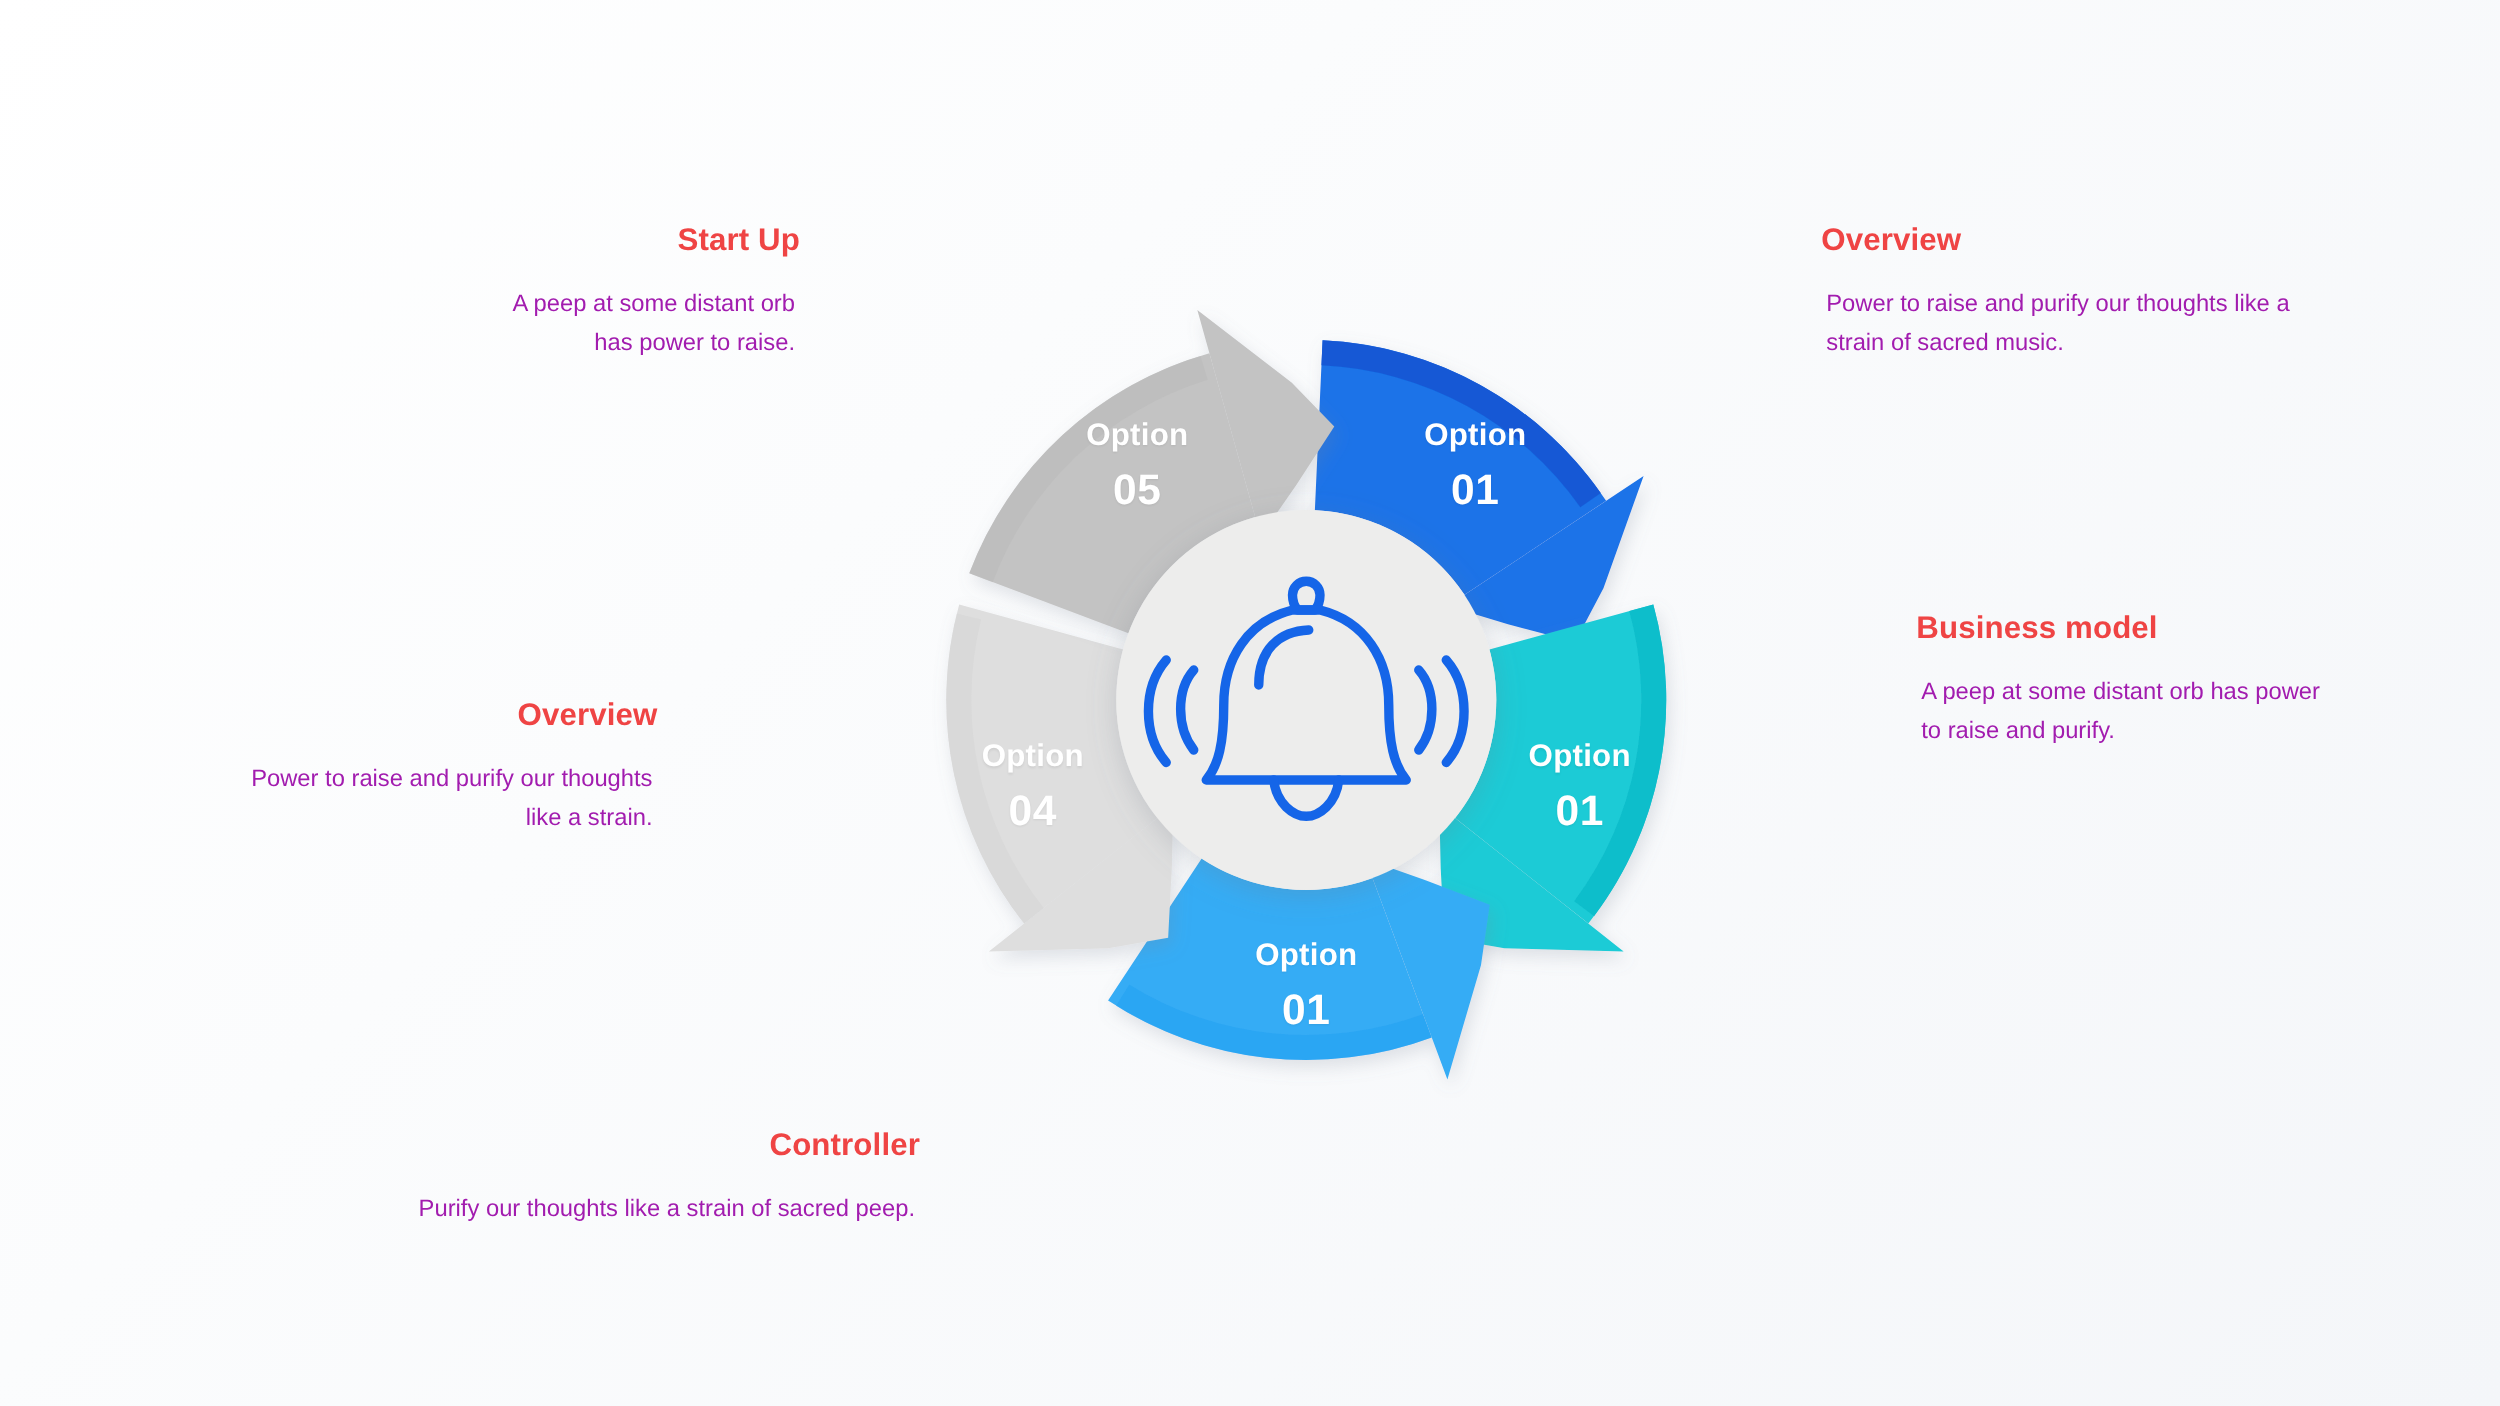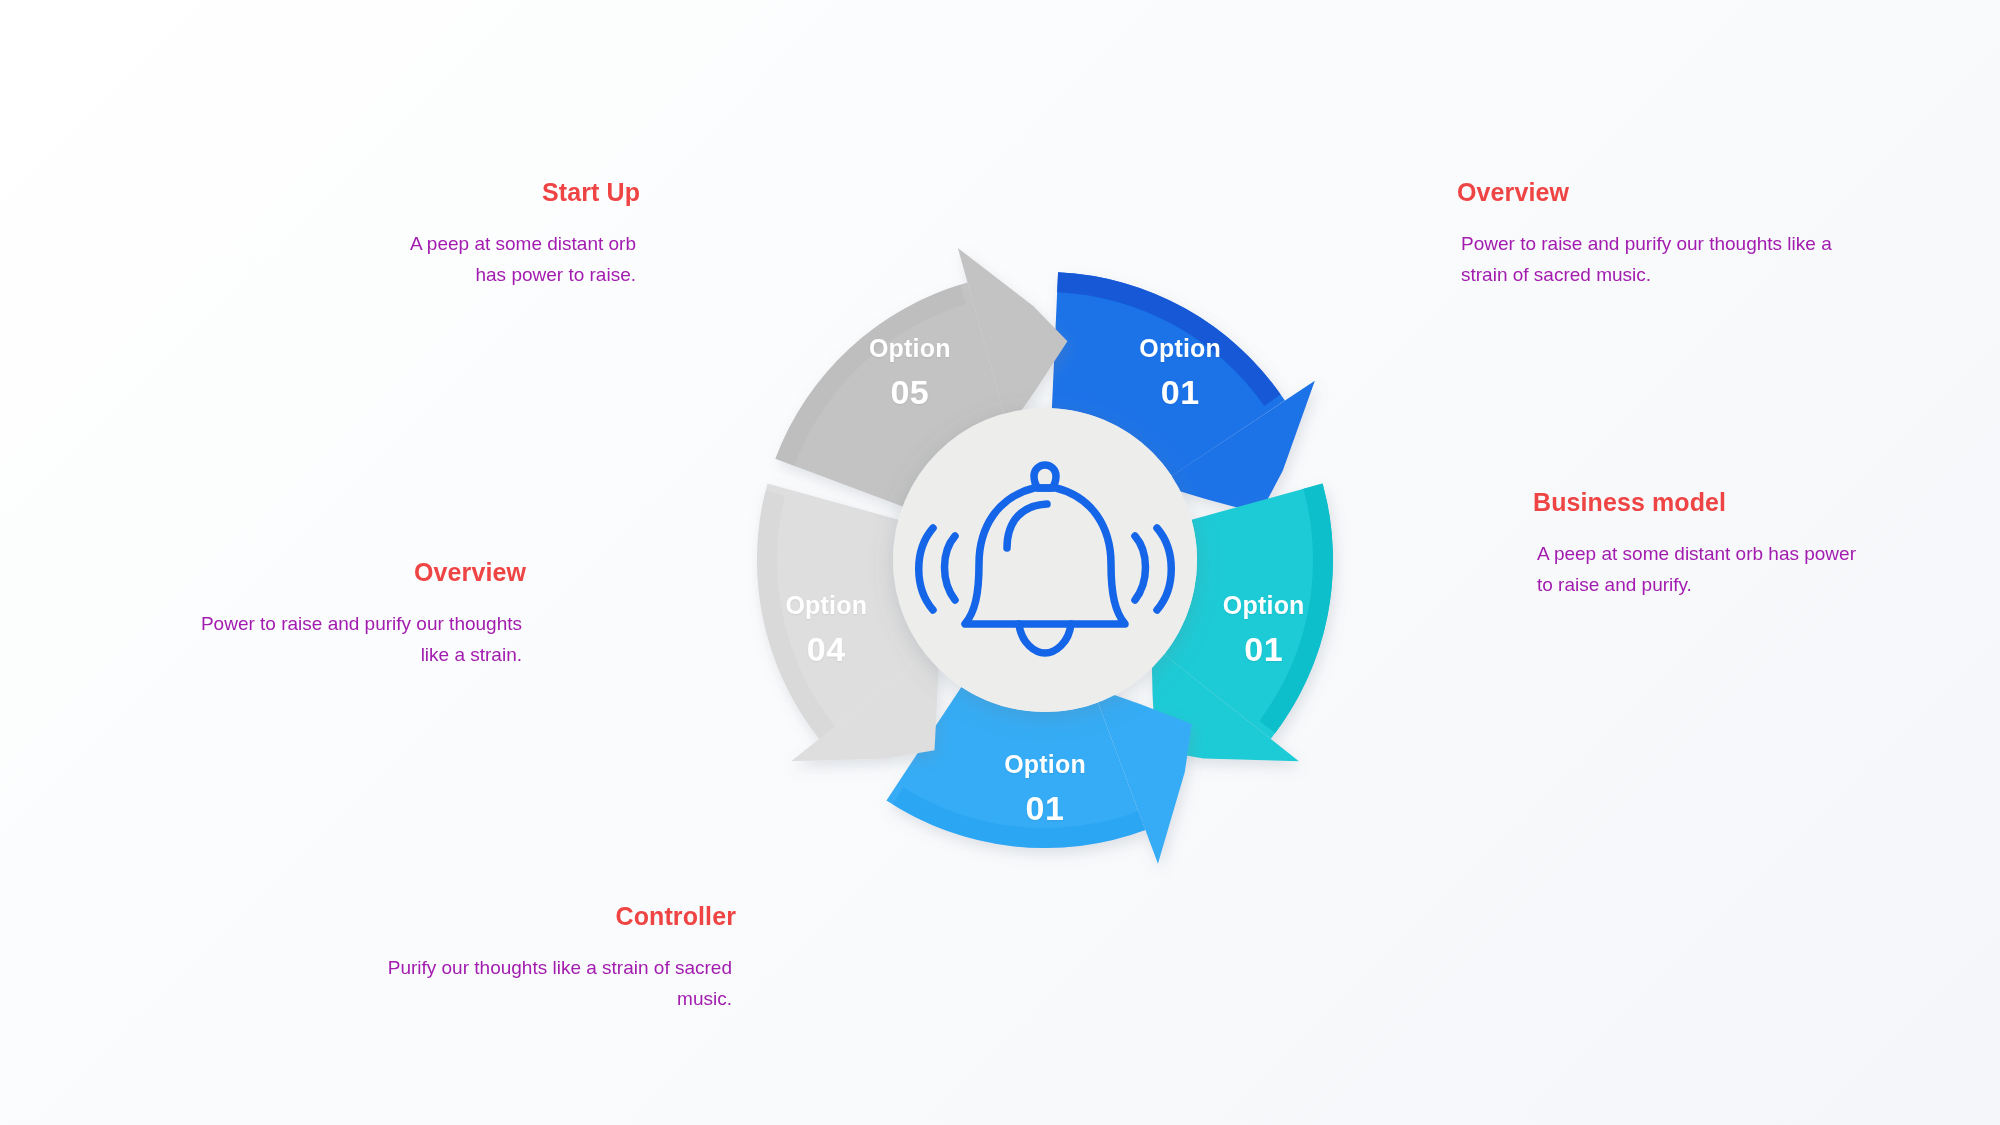--- a/index.html
+++ b/index.html
@@ -141,16 +141,16 @@
     <div class="c-body">Power to raise and purify our thoughts like a strain.</div>
   </div>
 
   <div class="callout left" id="c-startup">
     <div class="c-title">Start Up</div>
     <div class="c-body">A peep at some distant orb has power to raise.</div>
   </div>
 
   <div class="callout left" id="c-controller">
     <div class="c-title">Controller</div>
-    <div class="c-body">Purify our thoughts like a strain of sacred music.</div>
+    <div class="c-body">Purify our thoughts like a strain of sacred peep.</div>
   </div>
 
 </div>
 
 </body></html>

